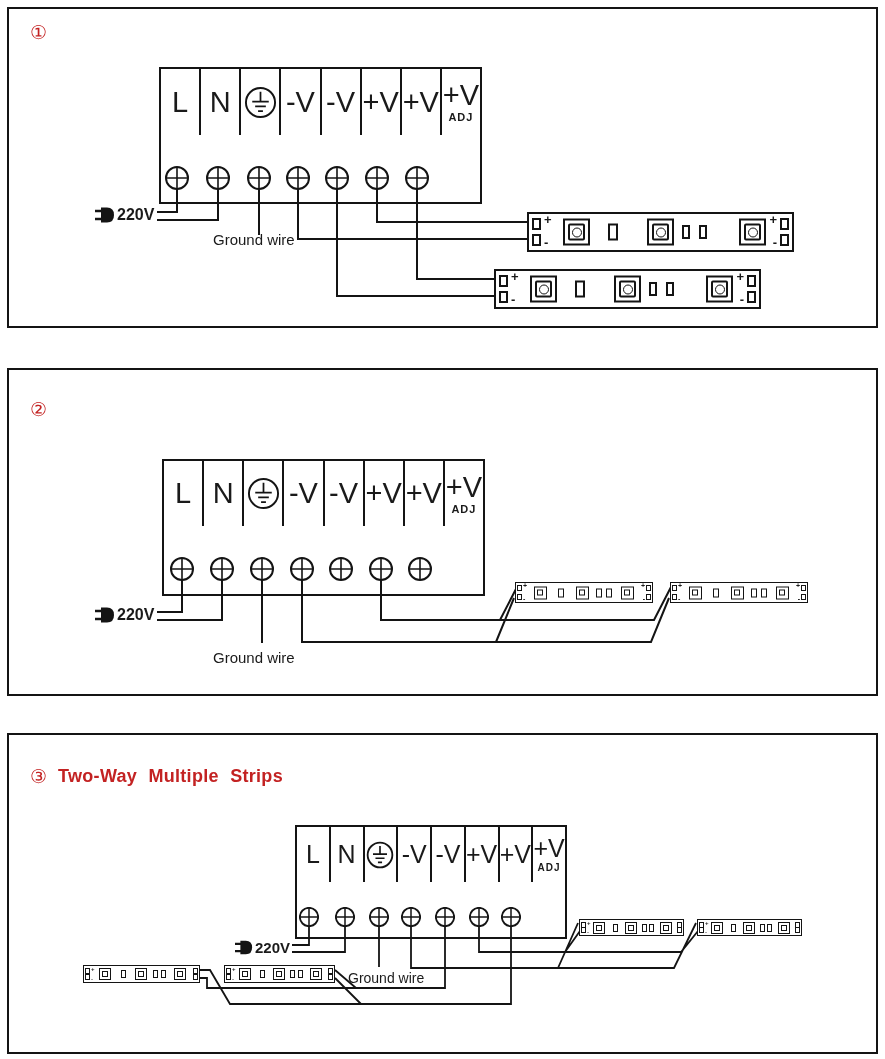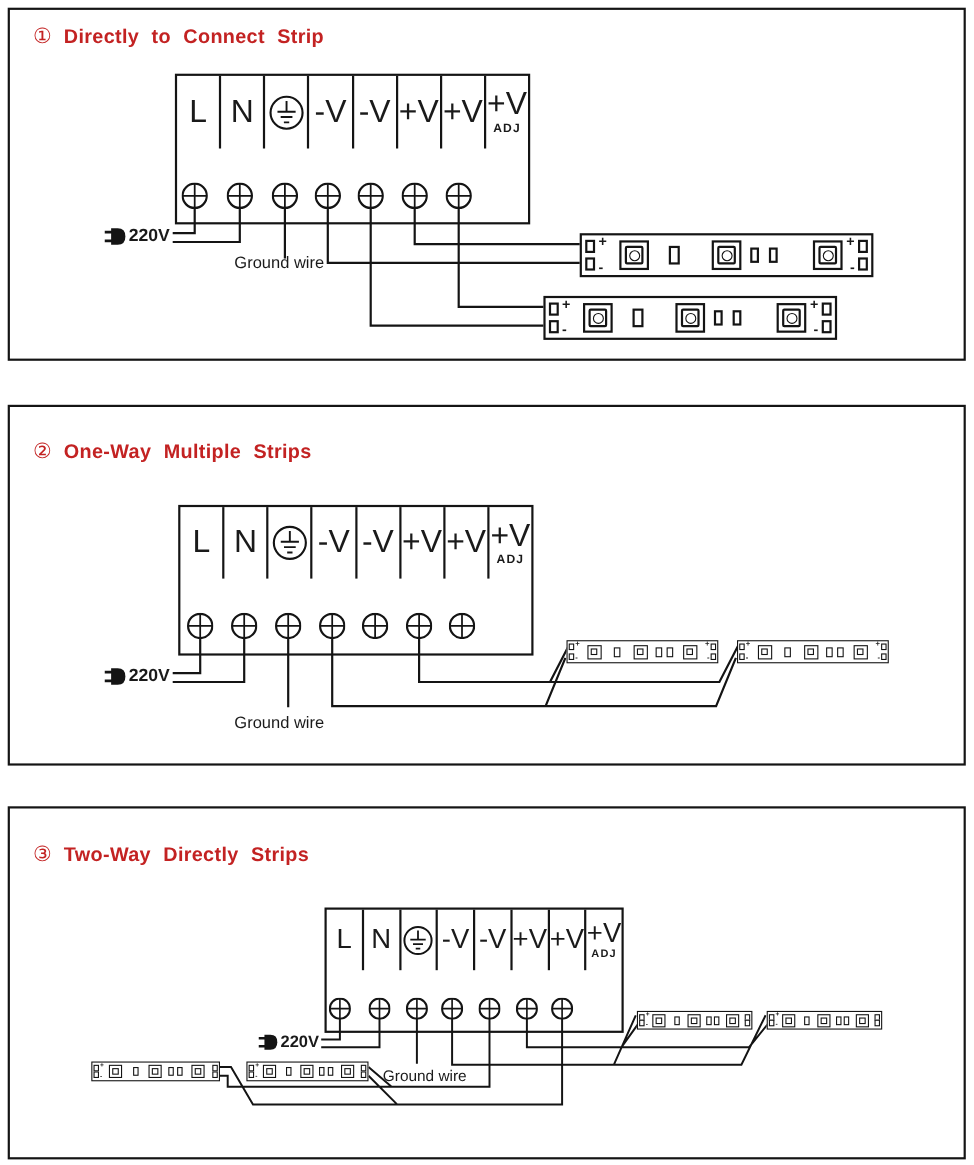--- a/index.html
+++ b/index.html
@@ -42,21 +42,20 @@
   .sled{position:absolute;top:50%;transform:translateY(-50%);width:13px;height:13px;border:1.5px solid #141414;box-sizing:border-box;display:flex;align-items:center;justify-content:center;background:#fff;}
   .sledin{width:6px;height:6px;border:1.2px solid #141414;box-sizing:border-box;}
   .sres{position:absolute;top:50%;transform:translateY(-50%);width:6px;height:9px;border:1.2px solid #141414;box-sizing:border-box;background:#fff;}
 </style>
 </head>
 <body>
 
 <section class="panel" id="p1" style="top:7px;height:317px">
   <div class="ptitle" style="left:21px;top:12px">
     <span class="pnum">①</span>
-    <span class="ptext">Directly to Connect Strip</span>
   </div>
 
   <svg class="wires" width="867" height="317">
     <path d="M168,169 V203 H148 M209,169 V211 H148 M250,169 V226 M289,169 V230 H520 M328,169 V287 H487 M368,169 V213 H520 M408,169 V270 H487"></path>
   </svg>
 
   <div class="psu" style="left:150px;top:58px;width:323px;height:137px">
     <div class="cells" style="height:66px">
       <div class="cell">
           <span class="tlabel">L</span>
@@ -182,21 +181,20 @@
     <span class="bsign" style="right:15px;top:0">+</span>
     <span class="bsign" style="right:15px;bottom:1px">-</span>
     <span class="bpad" style="right:3px;top:4px"></span>
     <span class="bpad" style="right:3px;bottom:4px"></span>
   </div>
 </section>
 
 <section class="panel" id="p2" style="top:368px;height:324px">
   <div class="ptitle" style="left:21px;top:28px">
     <span class="pnum">②</span>
-    <span class="ptext">One-Way Multiple Strips</span>
   </div>
 
   <svg class="wires" width="867" height="324">
     <path d="M173,199 V242 H148 M213,199 V250 H148 M253,199 V273 M293,199 V272 H642 L660,228 M487,272 L505,228 M372,199 V250 H645 L662,217 M491,250 L508,217"></path>
   </svg>
 
   <div class="psu" style="left:153px;top:89px;width:323px;height:137px">
     <div class="cells" style="height:65px">
       <div class="cell">
           <span class="tlabel">L</span>
@@ -310,21 +308,21 @@
     <span class="ssign r t">+</span>
       <span class="ssign r b">-</span>
     <span class="spad r t"></span>
       <span class="spad r b"></span>
   </div>
 </section>
 
 <section class="panel" id="p3" style="top:733px;height:317px">
   <div class="ptitle" style="left:21px;top:30px">
     <span class="pnum">③</span>
-    <span class="ptext">Two-Way Directly Strips</span>
+    <span class="ptext">Two-Way Multiple Strips</span>
   </div>
 
   <svg class="wires" width="867" height="317">
     <path d="M300,182 V210 H283 M336,182 V217 H283 M370,182 V232
              M402,182 V233 H665 L687,188 M549,233 L569,188
              M470,182 V217 H672 L689,196 M556,217 L571,196
              M436,182 V253 H198 V243 H191 M326,235 L347,253
              M502,182 V269 H221 L201,235 H191 M326,243 L352,269"></path>
   </svg>
 

